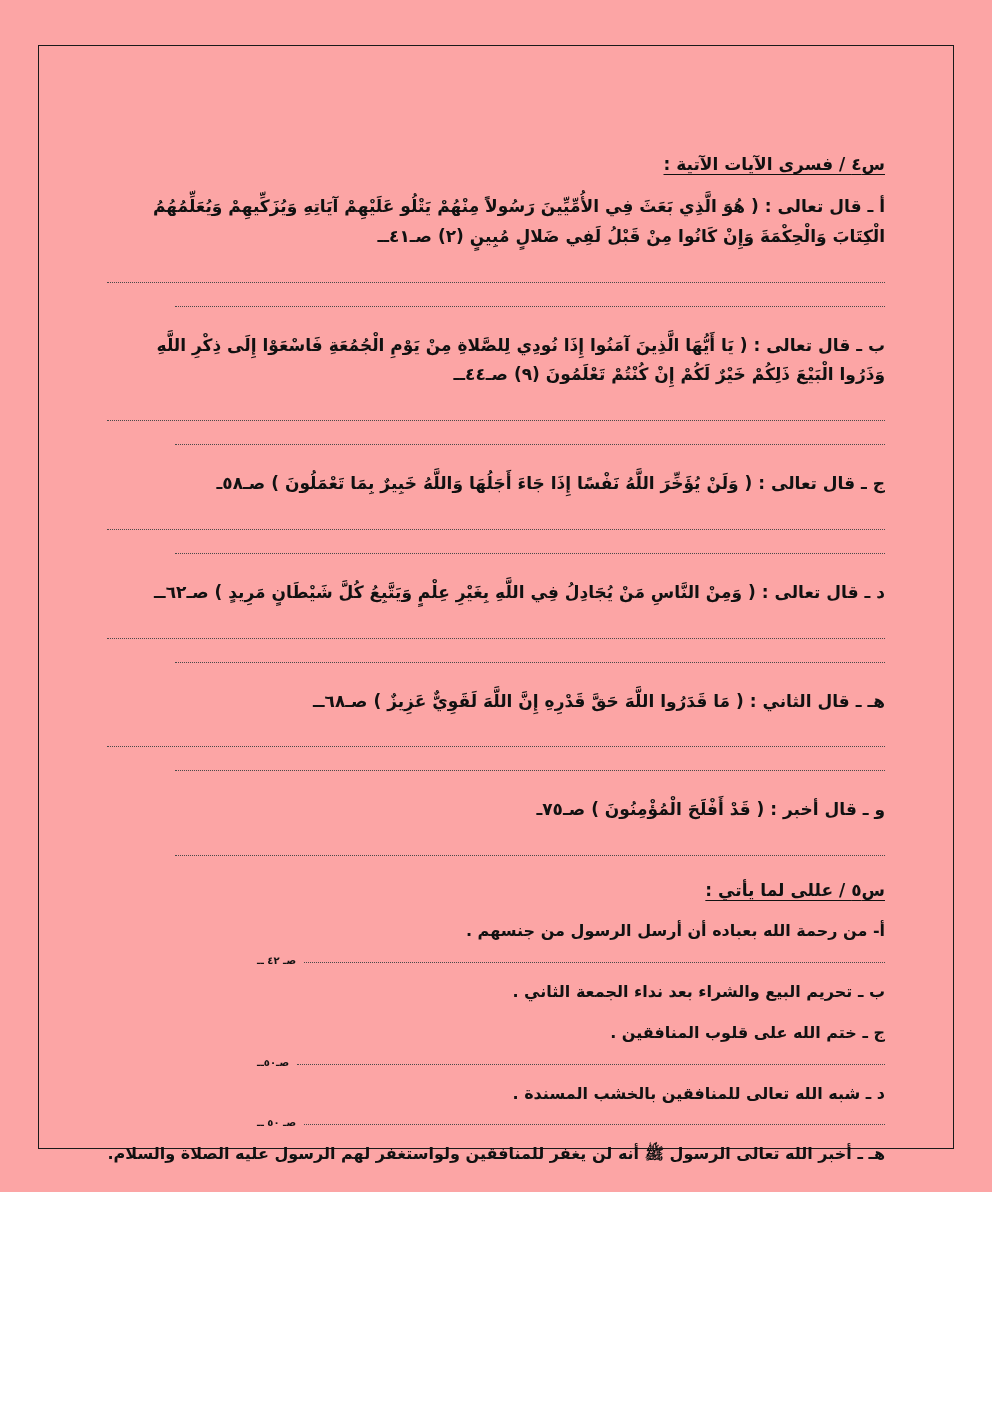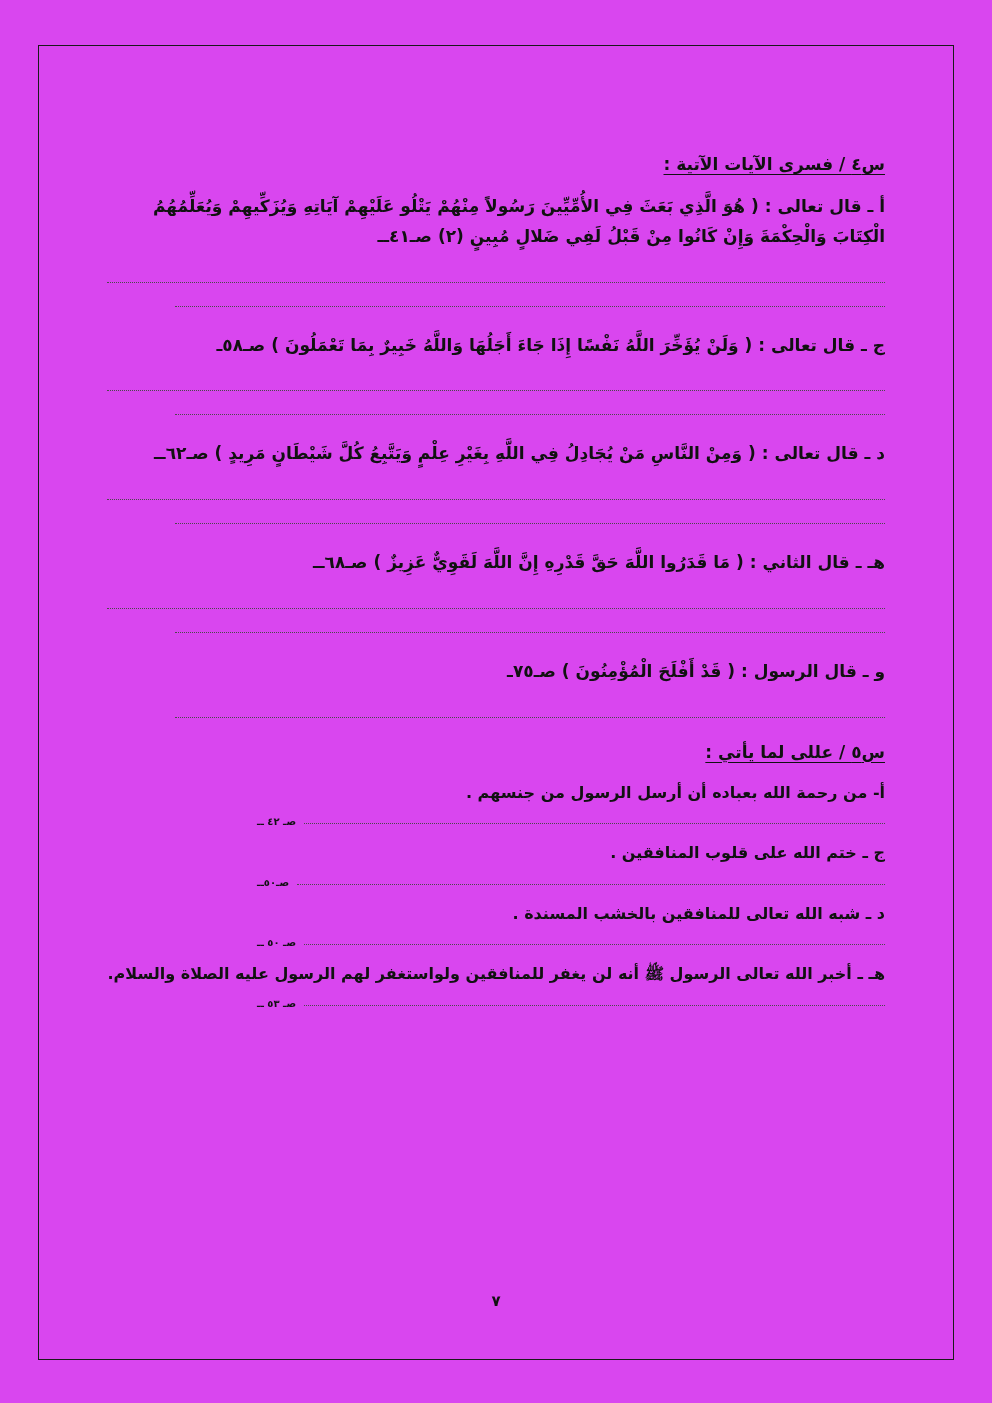--- a/index.html
+++ b/index.html
@@ -4,22 +4,22 @@
 <style>
   html, body {
     margin: 0;
     padding: 0;
     background: #ffffff;
     font-family: "DejaVu Sans", sans-serif;
   }
   .page {
     position: relative;
     width: 992px;
-    height: 1403px;
-    background: #d946ef;
+    height: 1192px;
+    background: #fca5a5;
     overflow: hidden;
     text-decoration: underline;
   }
   .frame {
     position: absolute;
     left: 38px;
     top: 45px;
     right: 38px;
     bottom: 43px;
     border: 1.5px solid #1a1a1a;
@@ -100,80 +100,82 @@
     <div class="content" dir="rtl">
 
       <h2 class="sec-title">س٤ / فسرى الآيات الآتية :</h2>
 
       <div class="q-item">
         <p class="verse">أ ـ قال تعالى : ( هُوَ الَّذِي بَعَثَ فِي الأُمِّيِّينَ رَسُولاً مِنْهُمْ يَتْلُو عَلَيْهِمْ آيَاتِهِ وَيُزَكِّيهِمْ وَيُعَلِّمُهُمُ الْكِتَابَ وَالْحِكْمَةَ وَإِنْ كَانُوا مِنْ قَبْلُ لَفِي ضَلالٍ مُبِينٍ (٢)  صـ٤١ــ</p>
         <div class="dots"></div>
         <div class="dots dots-indent"></div>
       </div>
 
+      <div class="q-item">
+        <p class="verse">ب ـ قال تعالى : ( يَا أَيُّهَا الَّذِينَ آمَنُوا إِذَا نُودِي لِلصَّلاةِ مِنْ يَوْمِ الْجُمُعَةِ فَاسْعَوْا إِلَى ذِكْرِ اللَّهِ وَذَرُوا الْبَيْعَ ذَلِكُمْ خَيْرٌ لَكُمْ إِنْ كُنْتُمْ تَعْلَمُونَ (٩) صـ٤٤ــ</p>
+        <div class="dots"></div>
+        <div class="dots dots-indent"></div>
+      </div>
 
       <div class="q-item">
         <p class="verse">ج ـ قال تعالى : ( وَلَنْ يُؤَخِّرَ اللَّهُ نَفْسًا إِذَا جَاءَ أَجَلُهَا وَاللَّهُ خَبِيرٌ بِمَا تَعْمَلُونَ ) صـ٥٨ـ</p>
         <div class="dots"></div>
         <div class="dots dots-indent"></div>
       </div>
 
       <div class="q-item">
         <p class="verse">د ـ قال تعالى : (  وَمِنْ النَّاسِ مَنْ يُجَادِلُ فِي اللَّهِ بِغَيْرِ عِلْمٍ وَيَتَّبِعُ كُلَّ شَيْطَانٍ مَرِيدٍ ) صـ٦٢ــ</p>
         <div class="dots"></div>
         <div class="dots dots-indent"></div>
       </div>
 
       <div class="q-item">
         <p class="verse">هـ ـ قال الثاني : ( مَا قَدَرُوا اللَّهَ حَقَّ قَدْرِهِ إِنَّ اللَّهَ لَقَوِيٌّ عَزِيزٌ ) صـ٦٨ــ</p>
         <div class="dots"></div>
         <div class="dots dots-indent"></div>
       </div>
 
       <div class="q-item">
-        <p class="verse">و ـ قال الرسول : ( قَدْ أَفْلَحَ الْمُؤْمِنُونَ ) صـ٧٥ـ</p>
+        <p class="verse">و ـ قال أخبر : ( قَدْ أَفْلَحَ الْمُؤْمِنُونَ ) صـ٧٥ـ</p>
         <div class="dots dots-indent"></div>
       </div>
 
       <div class="s5-title-wrap">
         <h2 class="sec-title">س٥ / عللى لما يأتي  :</h2>
 
         <div class="r-item">
           <p class="r-text">أ- من رحمة الله بعباده أن أرسل الرسول من جنسهم .</p>
           <div class="ref-line">
             <div class="dots-fill"></div>
             <span class="ref">صـ ٤٢ ــ</span>
           </div>
         </div>
 
         <div class="r-item">
+          <p class="r-text">ب ـ تحريم البيع والشراء بعد نداء الجمعة الثاني .</p>
         </div>
 
         <div class="r-item">
           <p class="r-text">ج ـ ختم الله على قلوب المنافقين .</p>
           <div class="ref-line">
             <div class="dots-fill"></div>
             <span class="ref">صـ٥٠ــ</span>
           </div>
         </div>
 
         <div class="r-item">
           <p class="r-text">د ـ شبه الله تعالى للمنافقين بالخشب المسندة .</p>
           <div class="ref-line">
             <div class="dots-fill"></div>
             <span class="ref">صـ ٥٠ ــ</span>
           </div>
         </div>
 
         <div class="r-item">
           <p class="r-text">هـ ـ أخبر الله تعالى الرسول ﷺ أنه لن يغفر للمنافقين  ولواستغفر لهم الرسول عليه الصلاة والسلام.</p>
-          <div class="ref-line">
-            <div class="dots-fill"></div>
-            <span class="ref">صـ ٥٣ ــ</span>
-          </div>
         </div>
       </div>
 
     </div>
   </div>
 
   <div class="page-number">٧</div>
 </div>
 
 </body></html>

